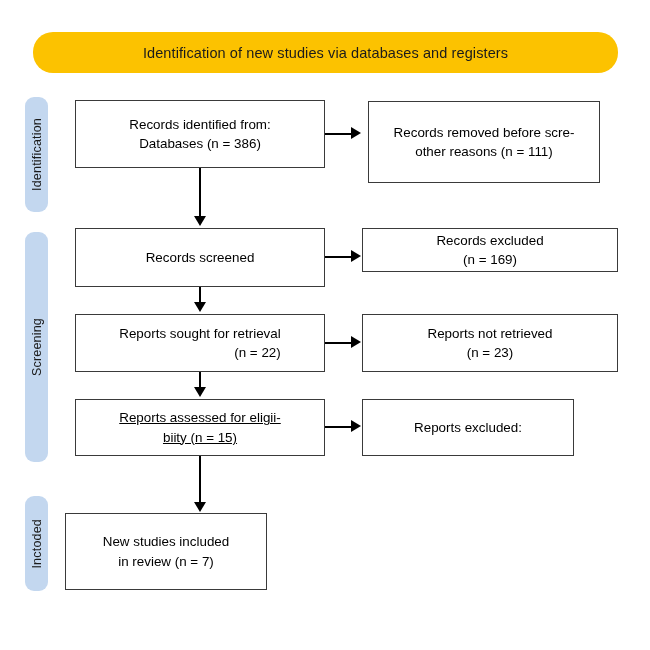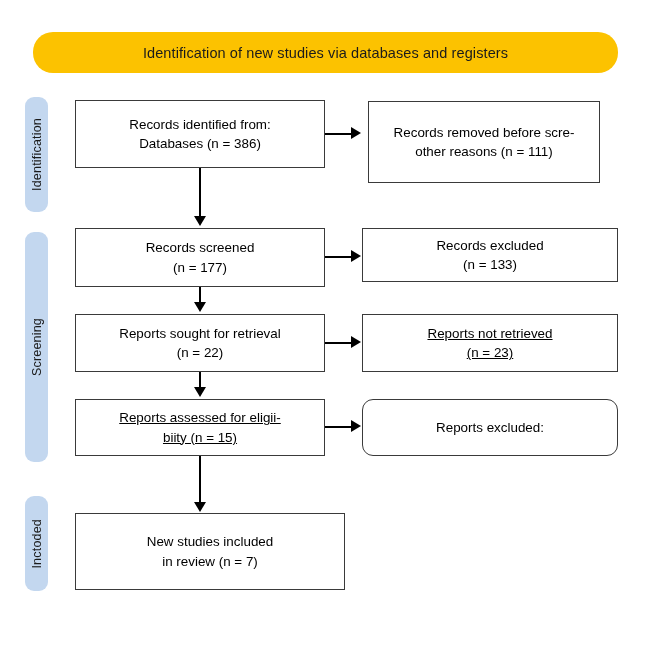--- a/index.html
+++ b/index.html
@@ -138,76 +138,75 @@
 
   <div class="conn-h" style="left:325px; top:133px; width:27px;"></div>
   <div class="arrow-right" style="left:351px; top:127px;"></div>
 
   <div class="conn-v" style="left:199px; top:168px; height:50px;"></div>
   <div class="arrow-down" style="left:193.5px; top:216px;"></div>
 
   <div class="box" style="left:75px; top:228px; width:250px; height:59px;text-align:center;">
     <div class="box-text">
       <span class="ln">Records screened</span>
-      <span class="ln">(n = 177)</span>
-    </div>
-  </div>
-
-  <div class="box" style="left:362px; top:228px; width:256px; height:54px;">
+    </div>
+  </div>
+
+  <div class="box" style="left:362px; top:228px; width:256px; height:44px;">
     <div class="box-text">
       <span class="ln">Records excluded</span>
-      <span class="ln">(n = 133)</span>
+      <span class="ln">(n = 169)</span>
     </div>
   </div>
 
   <div class="conn-h" style="left:325px; top:256px; width:27px;"></div>
   <div class="arrow-right" style="left:351px; top:250px;"></div>
 
   <div class="conn-v" style="left:199px; top:287px; height:17px;"></div>
   <div class="arrow-down" style="left:193.5px; top:302px;"></div>
 
-  <div class="box" style="left:75px; top:314px; width:250px; height:58px;">
+  <div class="box" style="left:75px; top:314px; width:250px; height:58px;text-align:right;">
     <div class="box-text">
       <span class="ln">Reports sought for retrieval</span>
       <span class="ln">(n = 22)</span>
     </div>
   </div>
 
-  <div class="box" style="left:362px; top:314px; width:256px; height:58px;text-decoration:underline;">
+  <div class="box" style="left:362px; top:314px; width:256px; height:58px;">
     <div class="box-text">
       <span class="ln">Reports not retrieved</span>
       <span class="ln">(n = 23)</span>
     </div>
   </div>
 
   <div class="conn-h" style="left:325px; top:342px; width:27px;"></div>
   <div class="arrow-right" style="left:351px; top:336px;"></div>
 
   <div class="conn-v" style="left:199px; top:372px; height:17px;"></div>
   <div class="arrow-down" style="left:193.5px; top:387px;"></div>
 
   <div class="box" style="left:75px; top:399px; width:250px; height:57px;text-decoration:underline;">
     <div class="box-text">
       <span class="ln">Reports assessed for eligii-</span>
       <span class="ln">biity (n = 15)</span>
     </div>
   </div>
 
-  <div class="box" style="left:362px; top:399px; width:256px; height:57px;border-radius:11px;">
+  <div class="box" style="left:362px; top:399px; width:212px; height:57px;">
     <div class="box-text">
       <span class="ln">Reports excluded:</span>
     </div>
   </div>
 
   <div class="conn-h" style="left:325px; top:426px; width:27px;"></div>
   <div class="arrow-right" style="left:351px; top:420px;"></div>
 
   <div class="conn-v" style="left:199px; top:456px; height:48px;"></div>
   <div class="arrow-down" style="left:193.5px; top:502px;"></div>
 
-  <div class="box" style="left:75px; top:513px; width:270px; height:77px;">
+  <div class="box" style="left:65px; top:513px; width:202px; height:77px;">
     <div class="box-text">
       <span class="ln">New studies included</span>
       <span class="ln">in review (n = 7)</span>
     </div>
   </div>
 
 </div>
 
 </body></html>

